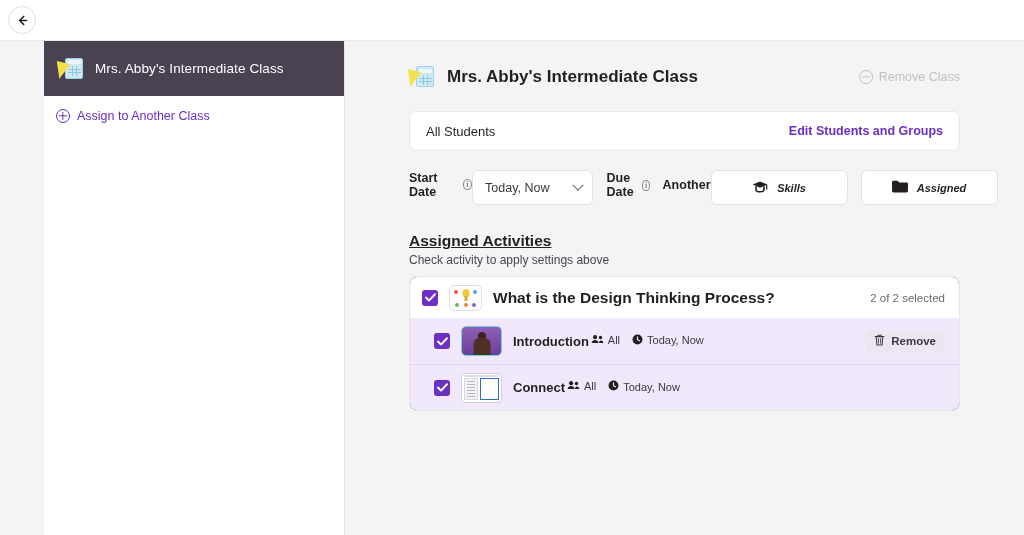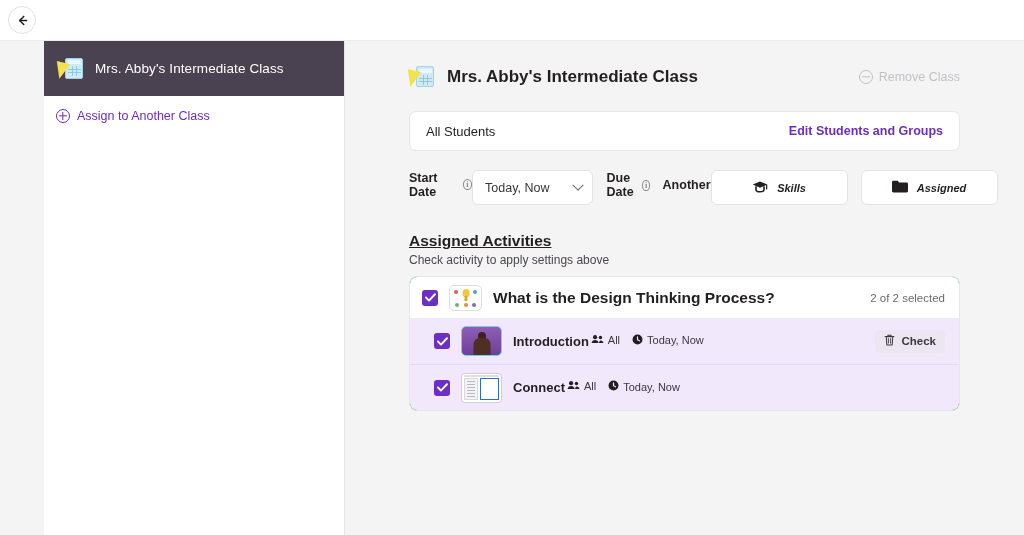--- a/index.html
+++ b/index.html
@@ -420,21 +420,21 @@
               </span>
             </span>
             <span class="remove-btn">
               <span>
                 <svg width="11" height="12" viewBox="0 0 12 13">
                   <path d="M1.2 2.6 H10.8 M4.3 2.6 V1.4 H7.7 V2.6" fill="none" stroke="#3c3741" stroke-width="1.1" stroke-linecap="round"></path>
                   <path d="M2.4 2.9 L3.1 12 H8.9 L9.6 2.9 Z" fill="none" stroke="#3c3741" stroke-width="1.1" stroke-linejoin="round"></path>
                   <path d="M4.8 5 V9.9 M7.2 5 V9.9" stroke="#3c3741" stroke-width="1" stroke-linecap="round"></path>
                 </svg>
               </span>
-              <span>Check</span>
+              <span>Remove</span>
             </span>
           </div>
 
           <div class="sub-row">
             <span class="cbox">
               <svg width="11" height="9" viewBox="0 0 12 10">
                 <path d="M1 5 L4.3 8.4 L11 1.4" fill="none" stroke="#fff" stroke-width="2.1" stroke-linecap="round" stroke-linejoin="round"></path>
               </svg>
             </span>
             <span class="thumb-connect">

